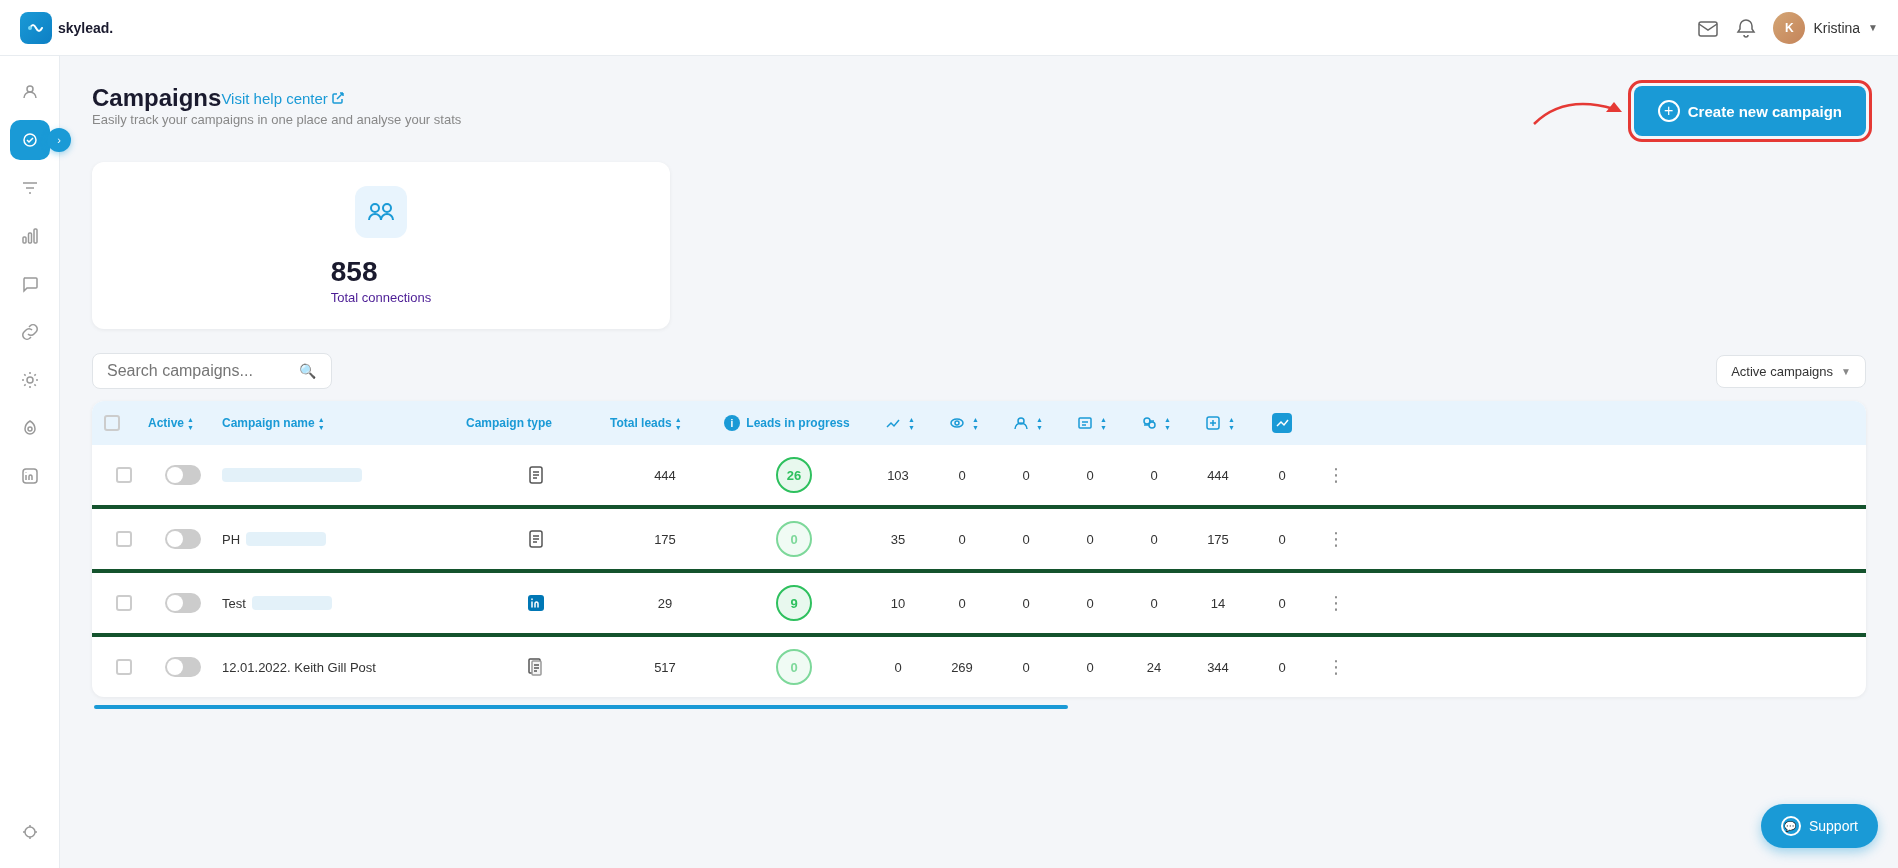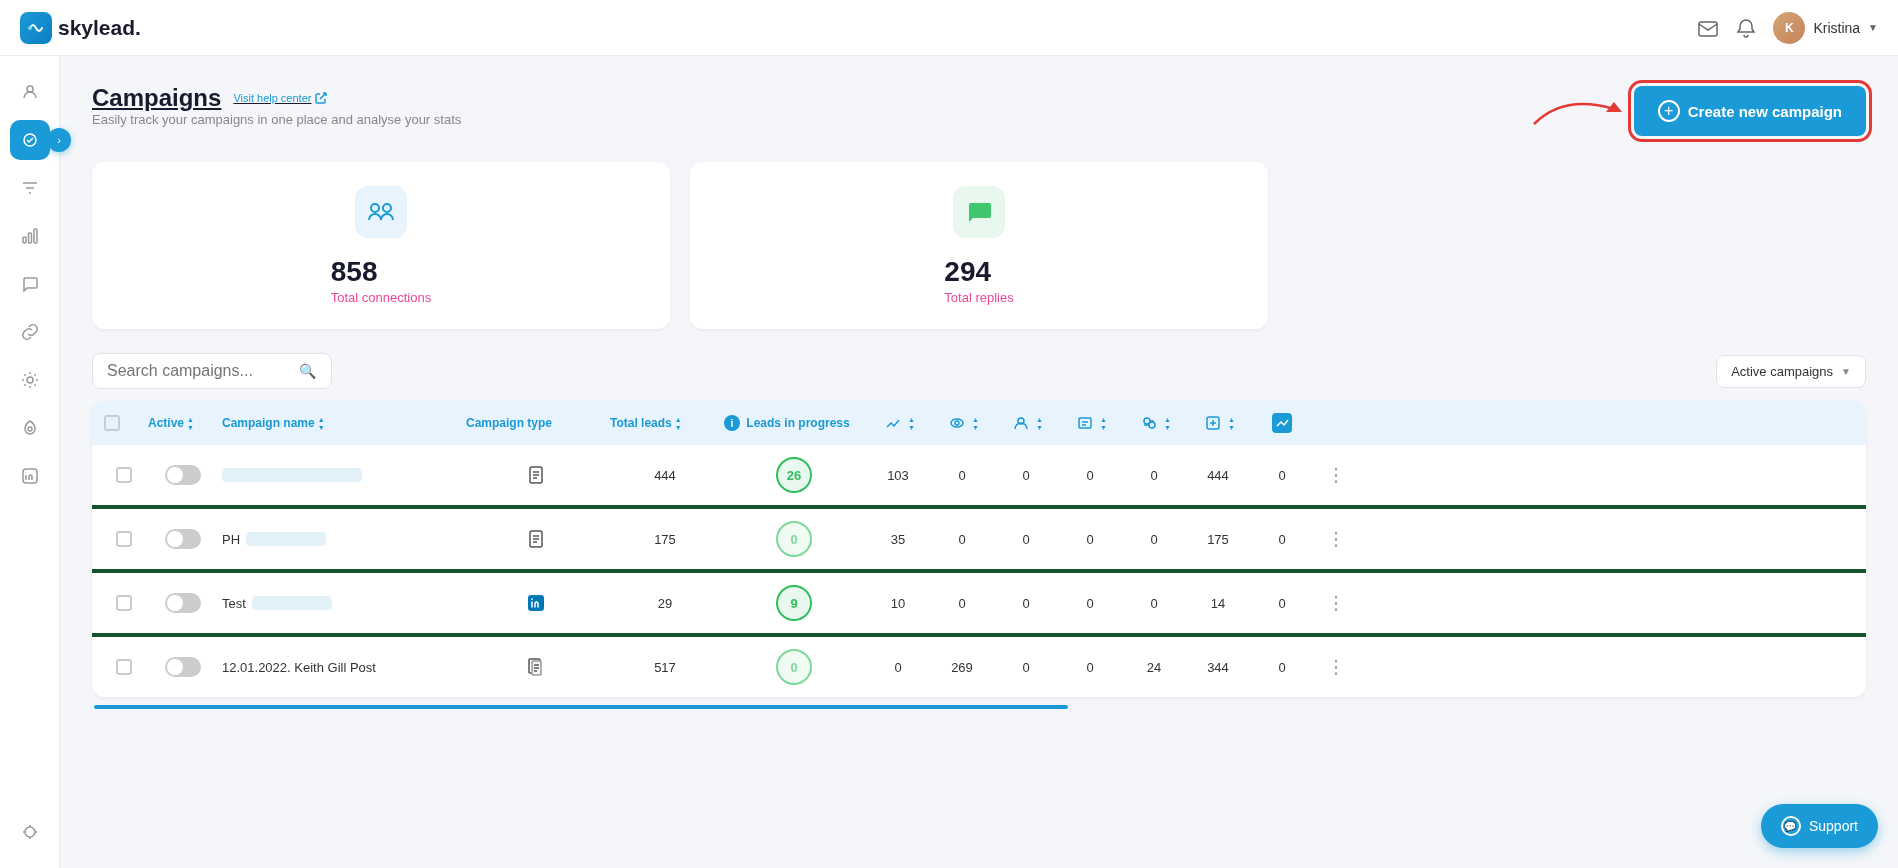--- a/index.html
+++ b/index.html
@@ -23,21 +23,21 @@
       gap: 6px;
     }
     .logo-icon {
       width: 32px; height: 32px;
       background: linear-gradient(135deg, #1a9ad6, #0d7fc4);
       border-radius: 8px;
       display: flex; align-items: center; justify-content: center;
       color: #fff; font-size: 14px; font-weight: bold;
     }
     .logo-text {
-      font-size: 21px;
+      font-size: 14px;
       font-weight: 700;
       color: #1a1a2e;
     }
     .top-right {
       display: flex;
       align-items: center;
       gap: 16px;
     }
     .nav-icon {
       width: 22px; height: 22px;
@@ -127,25 +127,23 @@
       justify-content: space-between;
       align-items: flex-start;
       margin-bottom: 24px;
     }
     .page-title-area h1 {
       font-size: 24px;
       font-weight: 700;
       color: #1a1a2e;
       display: flex;
       align-items: center;
-      gap: 12px;
-      text-decoration: underline;
     }
     .visit-help {
-      font-size: 11px;
+      font-size: 15px;
       color: #1a9ad6;
       font-weight: 500;
       cursor: pointer;
       display: flex;
       align-items: center;
       gap: 4px;
     }
     .page-subtitle {
       font-size: 13px;
       color: #888;
@@ -217,21 +215,21 @@
     .stat-icon-connections { background: #e8f4fd; color: #1a9ad6; }
     .stat-icon-views { background: #f0f0f0; color: #555; }
     .stat-icon-replies { background: #e8f8ee; color: #2ec05e; }
     .stat-number {
       font-size: 28px;
       font-weight: 700;
       color: #1a1a2e;
     }
     .stat-label {
       font-size: 13px;
-      color: #ec4899;
+      color: #4c1d95;
       margin-top: 2px;
     }
 
     
     .table-controls {
       display: flex;
       justify-content: space-between;
       align-items: center;
       margin-bottom: 12px;
     }
@@ -575,31 +573,20 @@
             <path d="M14 22a6 6 0 0112 0" stroke="#1a9ad6" stroke-width="2" fill="none"></path>
           </svg>
         </div>
         <div>
           <div class="stat-number">858</div>
           <div class="stat-label">Total connections</div>
         </div>
       </div>
 
 
-      <div class="stat-card">
-        <div class="stat-icon-wrap stat-icon-replies">
-          <svg width="28" height="28" viewBox="0 0 28 28" fill="none">
-            <path d="M4 5h20a2 2 0 012 2v11a2 2 0 01-2 2H8l-4 4V7a2 2 0 012-2z" fill="#2ec05e" opacity="0.9"></path>
-          </svg>
-        </div>
-        <div>
-          <div class="stat-number">294</div>
-          <div class="stat-label">Total replies</div>
-        </div>
-      </div>
     </div>
 
     <div class="table-controls">
       <div class="search-box">
         <input type="text" placeholder="Search campaigns..." style="">
         <span class="search-icon">🔍</span>
       </div>
       <div class="filter-dropdown">
         <span>Active campaigns</span>
         <span class="chevron filter-chevron">▼</span>

